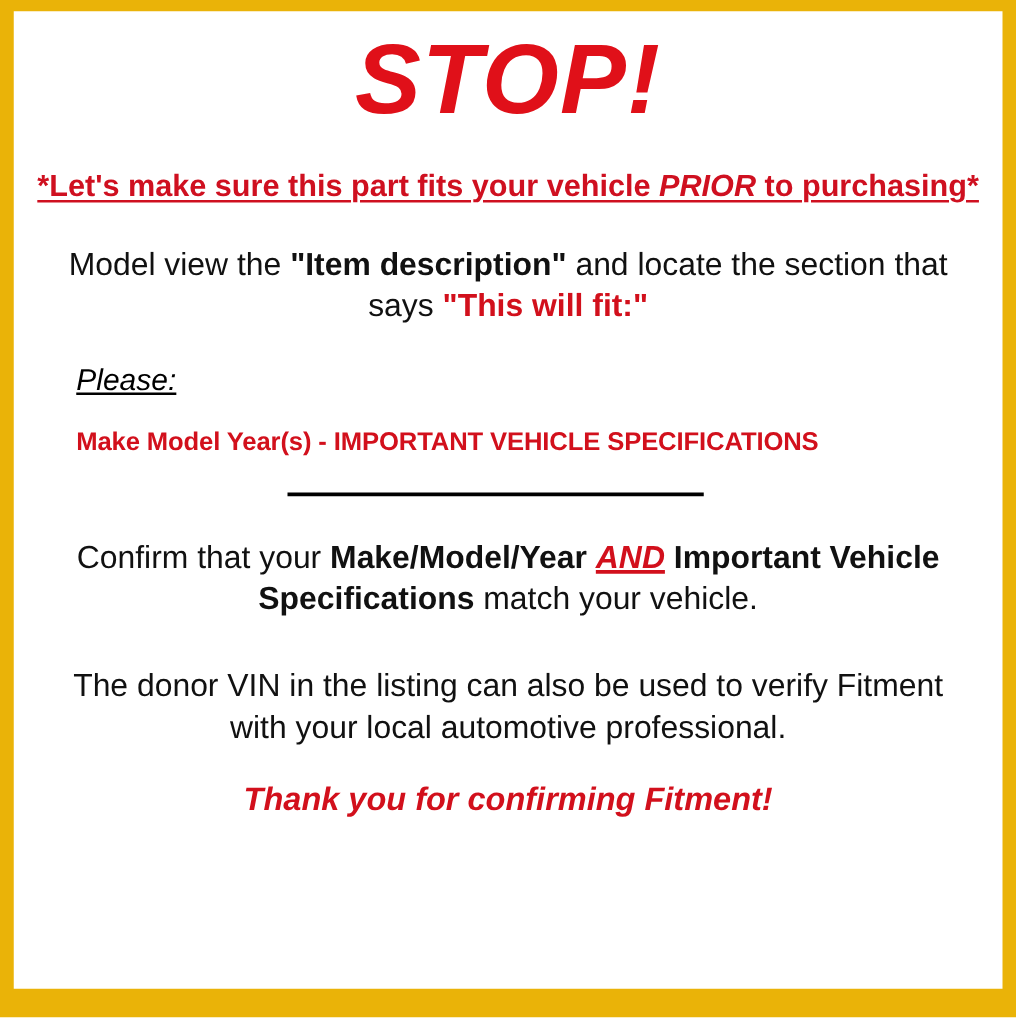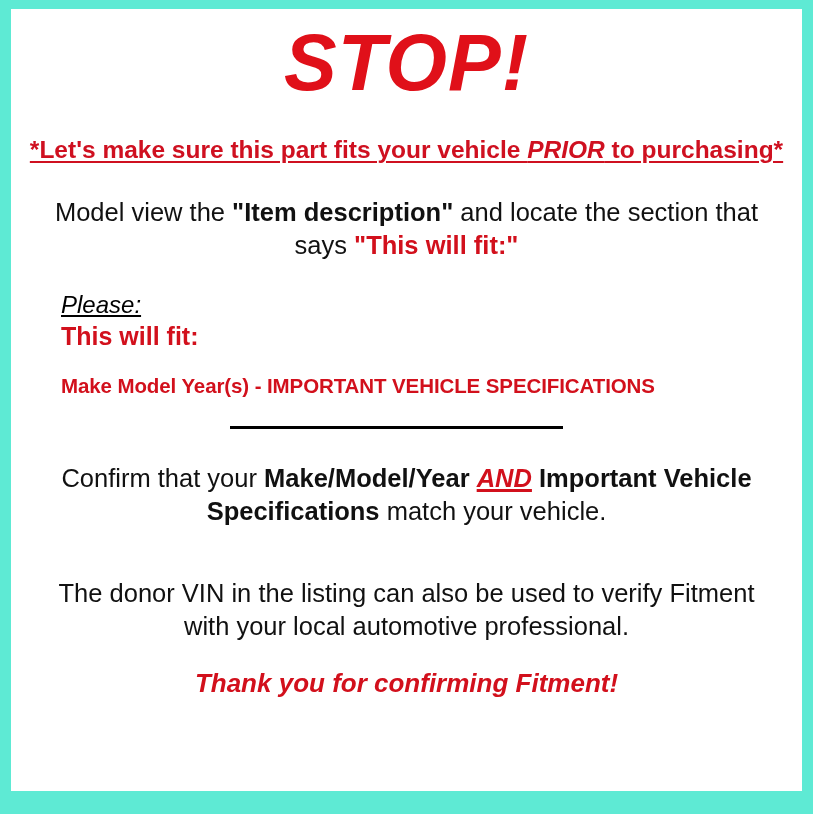--- a/index.html
+++ b/index.html
@@ -11,21 +11,21 @@
     width: 813px;
     height: 814px;
     overflow: hidden;
     font-family: "Liberation Sans", sans-serif;
   }
 
   #fitment-notice {
     box-sizing: border-box;
     width: 813px;
     height: 814px;
-    background: #5eead4;
+    background: #eab308;
     padding: 9px 11px 23px 11px;
   }
 
   .paper {
     box-sizing: border-box;
     width: 100%;
     height: 100%;
     background: #ffffff;
     position: relative;
     overflow: hidden;
@@ -67,21 +67,21 @@
     font-size: 25.5px;
     color: #111111;
     line-height: 1.27;
     margin: 0;
     padding: 0 18px;
     font-weight: normal;
   }
   .para.p1  { margin-top: 30px; }
   .para.p2  { margin-top: 32px; }
   .para.p4  { margin-top: 26px; }
-  .para.p5  { margin-top: 50px; }
+  .para.p5  { margin-top: 38px; }
 
   .red        { color: #d2101c; }
   .b          { font-weight: bold; }
   .redbold-ul {
     color: #d2101c;
     font-weight: bold;
     font-style: italic;
     text-decoration: underline;
     text-decoration-thickness: 3px;
     text-underline-offset: 2px;
@@ -158,21 +158,20 @@
 
     <div class="headline">STOP!</div>
 
     <div class="subhead"><span class="u"><span>*Let's make sure this part fits your vehicle </span><span class="it">PRIOR</span><span> to purchasing*</span></span></div>
 
 
     <p class="para p2"><span>Model view the </span><span class="b">"Item description"</span><span> and locate the section that says </span><span class="red b">"This will fit:"</span></p>
 
     <div class="example-block">
       <div class="example-label">Please:</div>
-      <div class="example-fit">This will fit:</div>
       <div class="example-spec">Make Model Year(s) - IMPORTANT VEHICLE SPECIFICATIONS</div>
     </div>
 
     <div class="divider-wrap">
       <div class="divider"></div>
     </div>
 
     <p class="para p4"><span>Confirm that your </span><span class="b">Make/Model/Year</span><span> </span><span class="redbold-ul">AND</span><span> </span><span class="b">Important Vehicle Specifications</span><span> match your vehicle.</span></p>
 
     <p class="para p5">The donor VIN in the listing can also be used to verify Fitment with your local automotive professional.</p>

